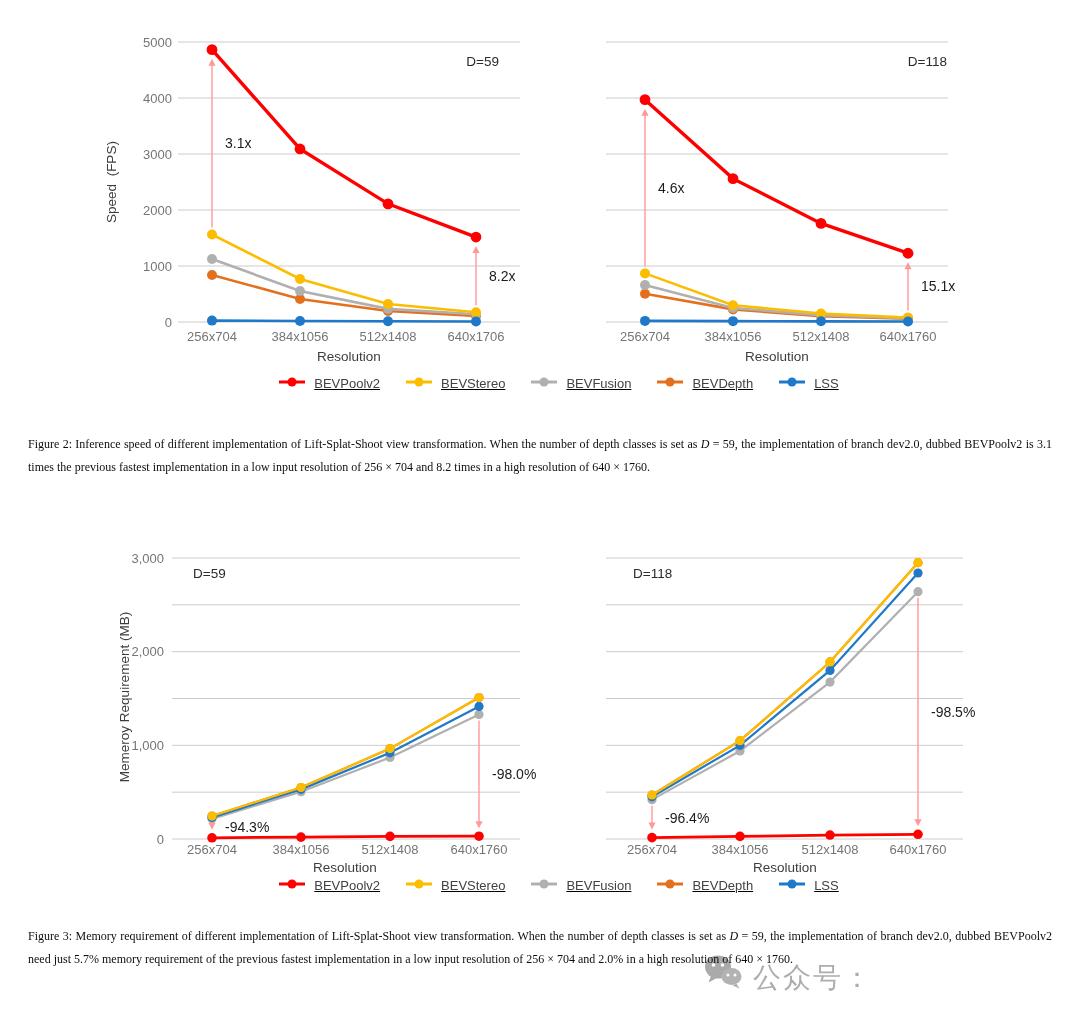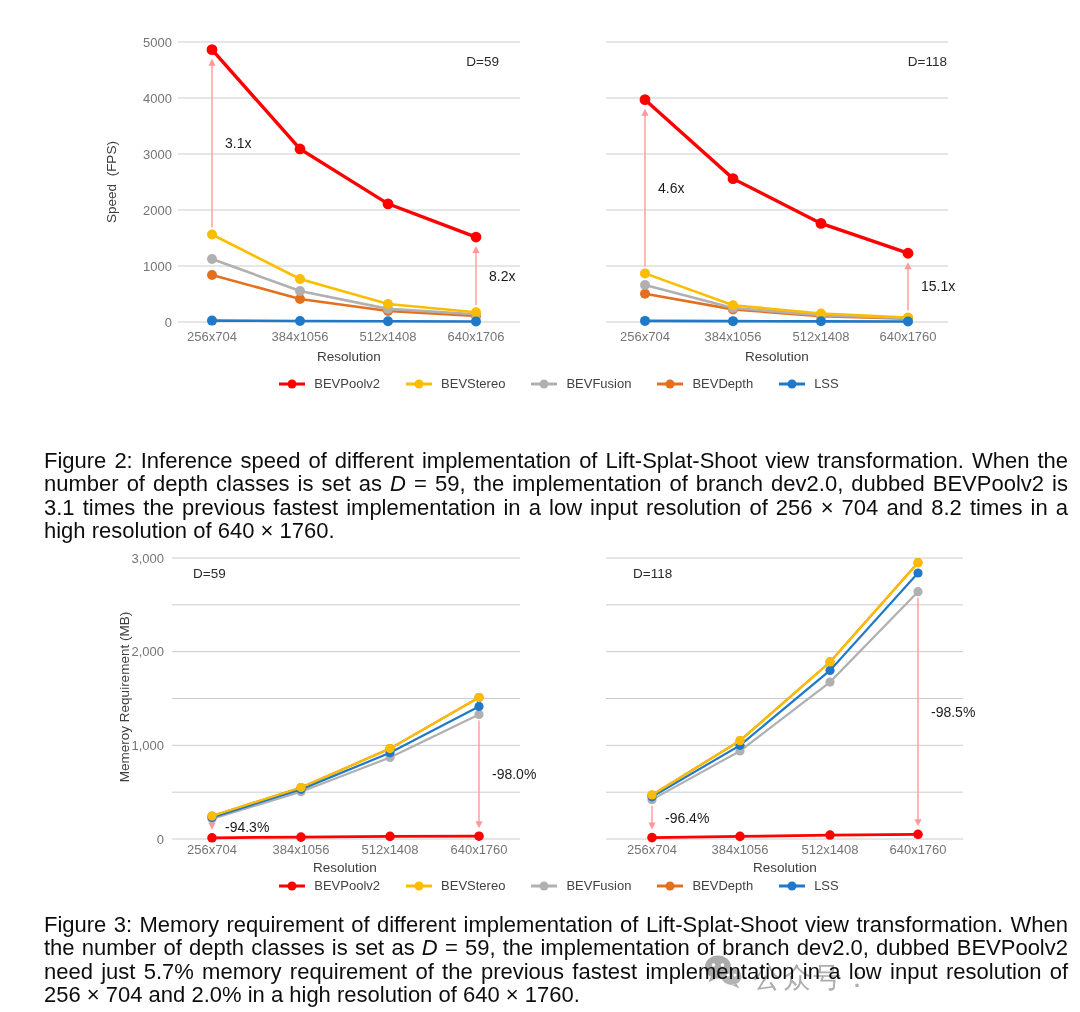--- a/index.html
+++ b/index.html
@@ -6,27 +6,27 @@
   .page{position:relative;width:1080px;height:1012px;background:#ffffff;overflow:hidden;
         font-family:"Liberation Sans","DejaVu Sans",sans-serif;}
   #charts-svg{position:absolute;left:0;top:0;z-index:1;}
   #charts-svg text{font-family:"Liberation Sans","DejaVu Sans",sans-serif;}
   #charts-svg .tick{fill:#757575;font-size:13px;}
   #charts-svg .axis-title{fill:#3d3d3d;font-size:13.5px;white-space:pre;}
   #charts-svg .corner{fill:#2b2b2b;font-size:13.5px;}
   #charts-svg .ann{fill:#1c1c1c;font-size:14px;}
   .legend{position:absolute;left:0;width:1080px;display:flex;justify-content:center;
           align-items:center;gap:24px;z-index:2;transform:translateX(18px);}
-  .legend-item{display:inline-flex;align-items:center;}
+  .legend-item{display:inline-flex;align-items:flex-start;text-decoration:underline;}
   .legend-label{font-size:13px;color:#424242;margin-left:7px;}
-  .caption{position:absolute;left:28px;width:1024px;margin:16px;text-align:justify;z-index:3;
-           font-family:Liberation Sans, sans-serif;font-size:22px;
+  .caption{position:absolute;left:28px;width:1024px;margin:0;text-align:justify;z-index:3;
+           font-family:Liberation Serif, serif;font-size:12px;
            line-height:23.4px;color:#0d0d0d;}
   #caption-fig2{top:433px;}
-  #caption-fig3{top:897px;}
+  #caption-fig3{top:925px;}
   .ital{font-style:italic;}
   .watermark{position:absolute;left:702px;top:944px;height:48px;display:flex;
              align-items:flex-end;z-index:2;opacity:0.85;}
   .wm-cn{font-size:28px;color:#9f9f9f;margin-left:9px;letter-spacing:2px;line-height:1;}
   .wm-en{font-size:33px;color:#c6c6c6;letter-spacing:1px;line-height:1;}
 </style>
 </head>
 <body>
 
 <div class="page">

